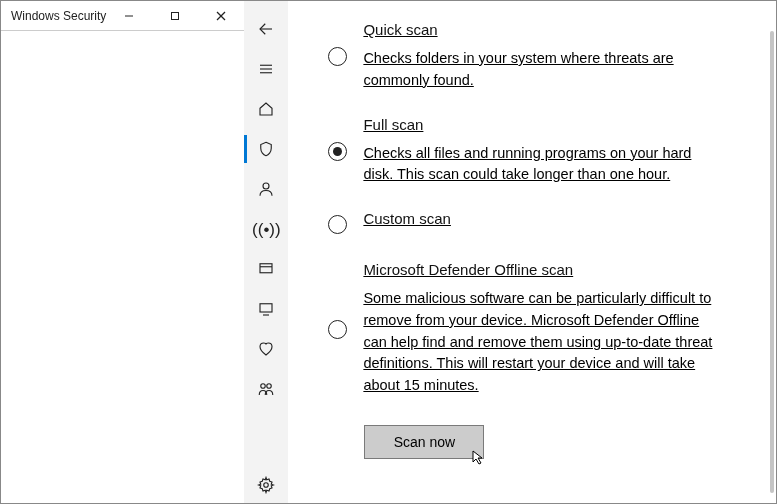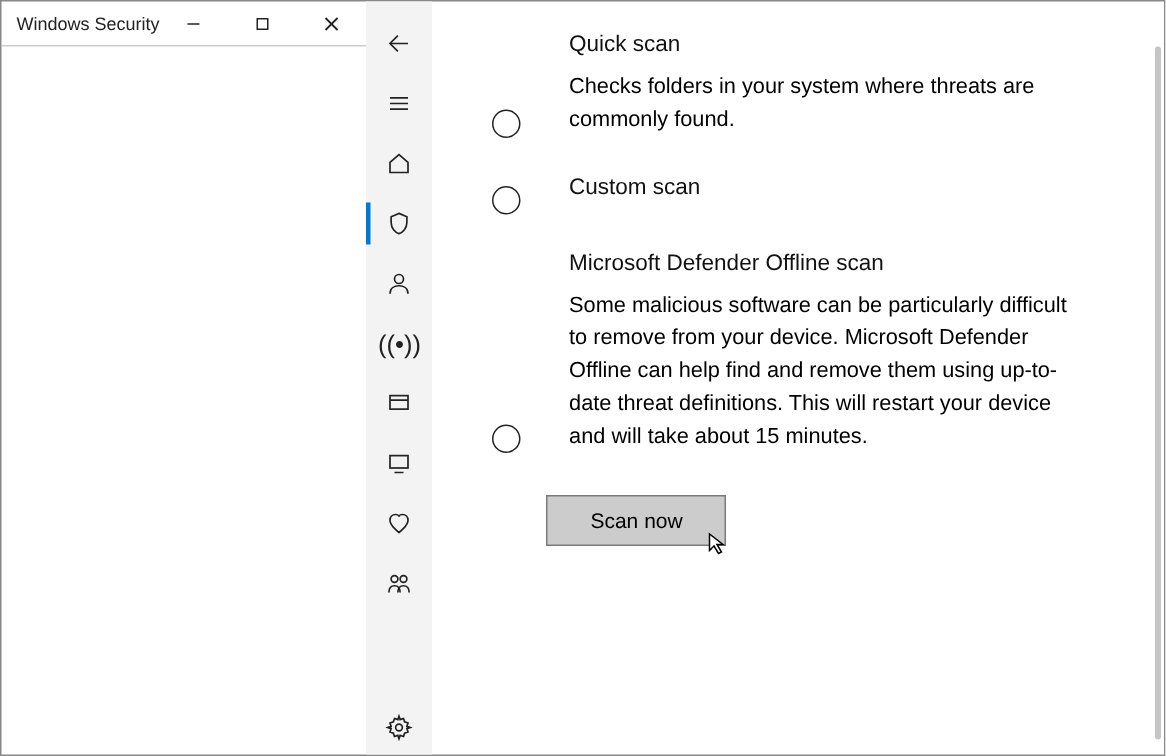--- a/index.html
+++ b/index.html
@@ -11,21 +11,21 @@
   .body { flex: 1; display: flex; min-height: 0; }
   .sidebar { width: 44px; background: #f3f3f3; display: flex; flex-direction: column; align-items: center; padding-top: 10px; gap: 4px; }
   .sidebar .spacer { flex: 1; }
   .sidebar-item { width: 44px; height: 36px; display: flex; align-items: center; justify-content: center; position: relative; cursor: default; }
   .sidebar-item svg { width: 18px; height: 18px; stroke: #222; fill: none; stroke-width: 1.5; }
   .sidebar-item .glyph { font-size: 17px; color: #222; line-height: 1; }
   .sidebar-item.active::before { content: ""; position: absolute; left: 0; top: 4px; bottom: 4px; width: 3px; background: #0078d4; }
   .content { flex: 1; position: relative; overflow: hidden; }
   .scroll { position: absolute; right: 2px; top: 30px; bottom: 10px; width: 4px; background: #c5c5c5; border-radius: 2px; }
   .options { padding: 20px 60px 20px 40px; display: flex; flex-direction: column; gap: 24px; overflow-y: auto; height: 100%; }
-  .option { display: flex; gap: 32px; align-items: flex-end; }
+  .option { display: flex; gap: 16px; align-items: center; text-decoration: underline; }
   .radio { width: 19px; height: 19px; border: 1.8px solid #222; border-radius: 50%; flex: 0 0 auto; margin-top: 1px; display: flex; align-items: center; justify-content: center; cursor: default; }
   .radio.selected::after { content: ""; width: 9px; height: 9px; background: #222; border-radius: 50%; }
   .option-text { flex: 1; }
   .option-title { font-size: 15px; color: #111; margin-bottom: 10px; }
   .option-desc { font-size: 14.5px; color: #000000; line-height: 1.5; max-width: 480px; }
   .scan-btn { margin-left: 36px; margin-top: 4px; width: 120px; height: 34px; background: #ccc; border: 1.5px solid #7a7a7a; font-size: 14px; display: flex; align-items: center; justify-content: center; cursor: default; position: relative; }
   .cursor { position: absolute; right: -4px; bottom: -10px; }
   .cursor svg { width: 16px; height: 16px; }
 </style>
 </head>
@@ -126,20 +126,27 @@
       <div class="options">
 
         <div class="option">
           <div class="radio"></div>
           <div class="option-text">
             <div class="option-title">Quick scan</div>
             <div class="option-desc">Checks folders in your system where threats are commonly found.</div>
           </div>
         </div>
 
+        <div class="option">
+          <div class="radio selected"></div>
+          <div class="option-text">
+            <div class="option-title">Full scan</div>
+            <div class="option-desc">Checks all files and running programs on your hard disk. This scan could take longer than one hour.</div>
+          </div>
+        </div>
 
         <div class="option">
           <div class="radio"></div>
           <div class="option-text">
             <div class="option-title">Custom scan</div>
           </div>
         </div>
 
         <div class="option">
           <div class="radio"></div>

